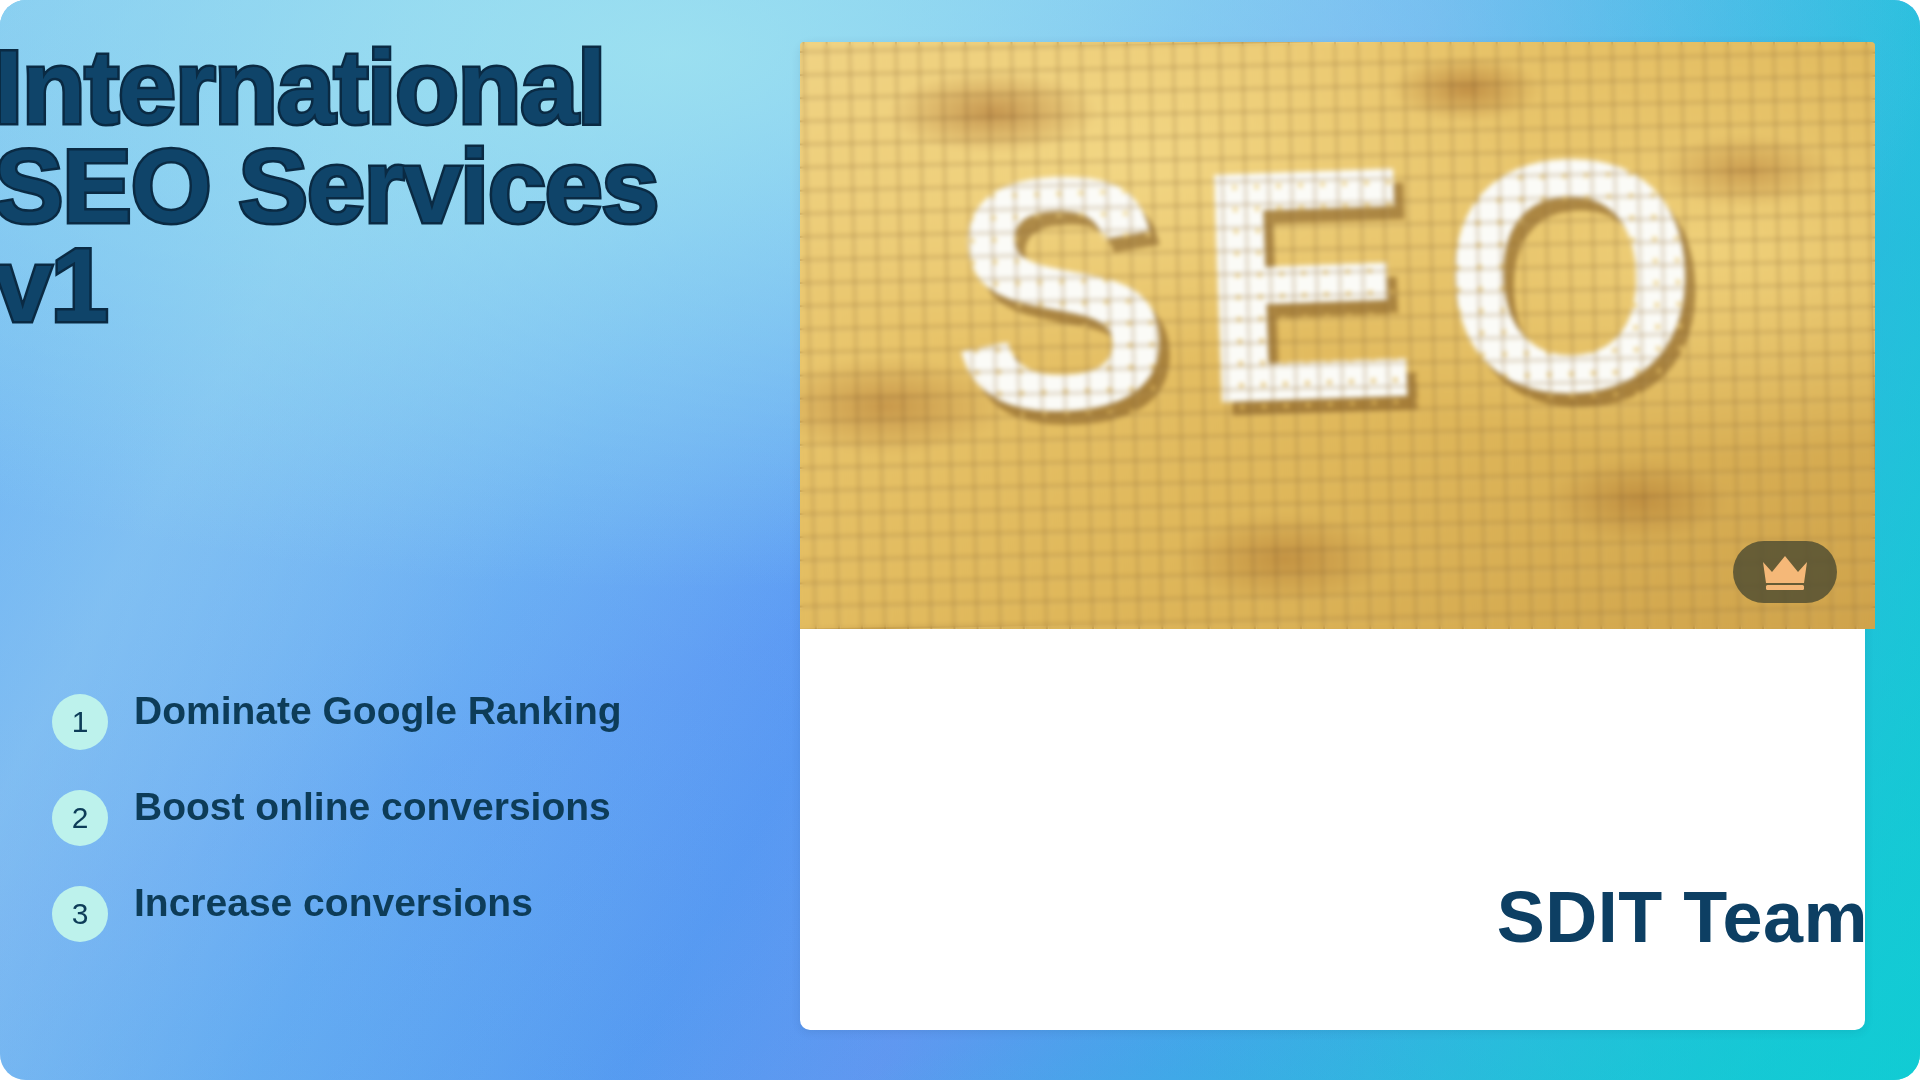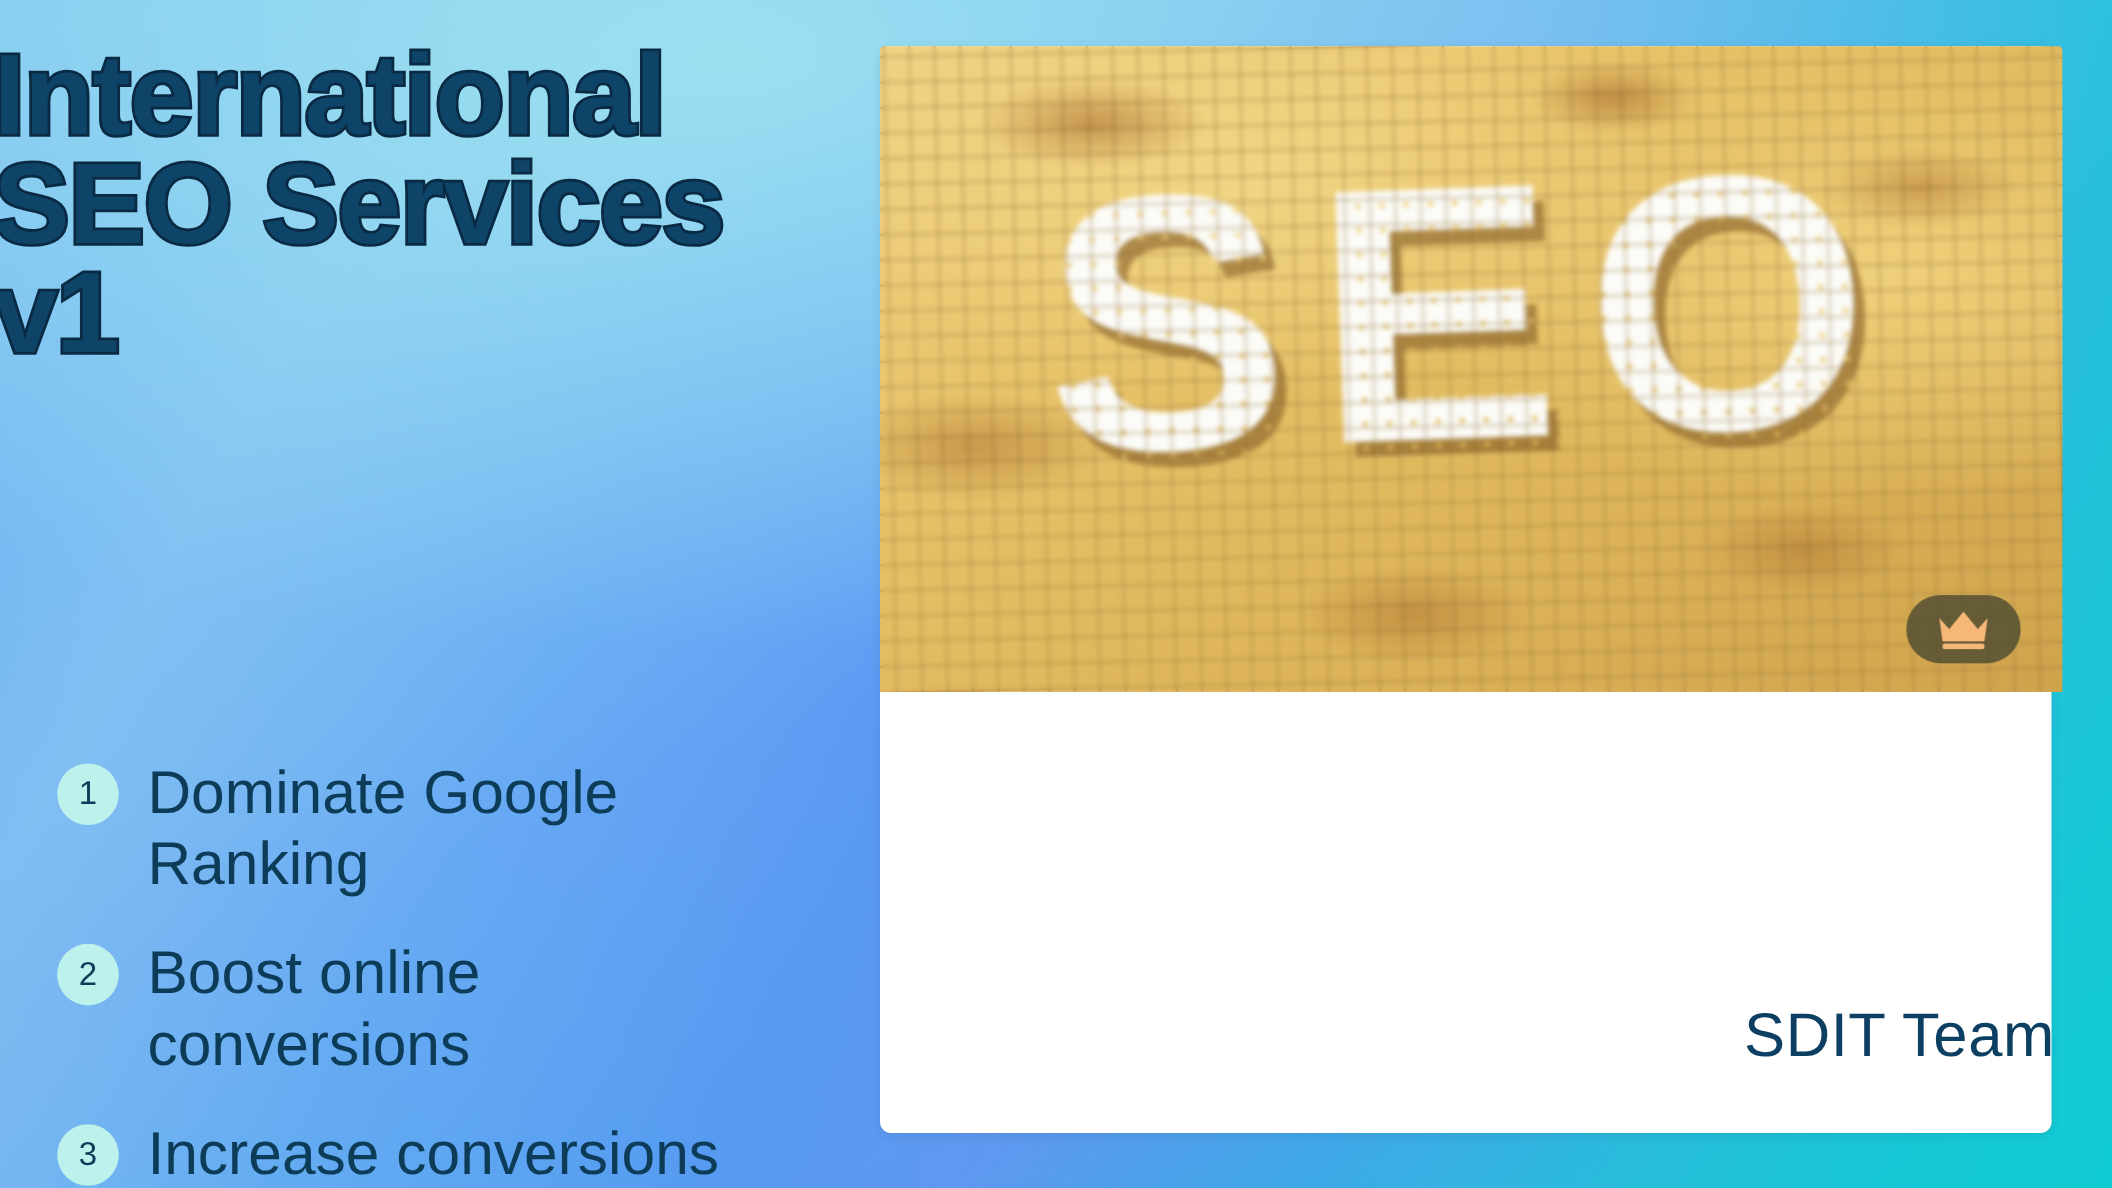--- a/index.html
+++ b/index.html
@@ -24,20 +24,21 @@
         #7dc8ef 0%,
         #8fd5ef 9%,
         #a7e4ee 17%,
         #6fb8f2 33%,
         #5b97f4 48%,
         #6f8ef6 58%,
         #4f9bf0 70%,
         #35b4e0 84%,
         #18c6d4 94%,
         #12cbd2 100%);
+    border-radius: 26px;
   }
 
   
   .bg-wash-a {
     position: absolute;
     inset: 0;
     background: linear-gradient(160deg,
         rgba(140,214,240,0.95) 0%,
         rgba(120,190,245,0.55) 28%,
         rgba(95,150,245,0.30) 52%,
@@ -105,24 +106,24 @@
     color: #0d3c58;
     font-size: 30px;
     font-weight: 400;
     display: flex;
     align-items: center;
     justify-content: center;
     margin-right: 26px;
     margin-top: 6px;
   }
   .bullet-text {
-    font-size: 55px;
+    font-size: 39px;
     line-height: 1.18;
     color: #0d3c58;
-    font-weight: 400;
+    font-weight: 700;
     max-width: 530px;
   }
 
   
   .card {
     position: absolute;
     left: 800px;
     top: 42px;
     width: 1065px;
     height: 988px;
@@ -219,23 +220,23 @@
     align-items: center;
     justify-content: center;
     z-index: 3;
   }
   .crown-badge svg { display: block; }
 
   
   .signature {
     position: absolute;
     right: 52px;
-    top: 908px;
-    font-size: 56px;
-    font-weight: 400;
+    top: 876px;
+    font-size: 72px;
+    font-weight: 700;
     color: #0d3f63;
     letter-spacing: 0.5px;
     z-index: 7;
   }
 </style>
 </head>
 <body>
 
 <div class="slide">
 

